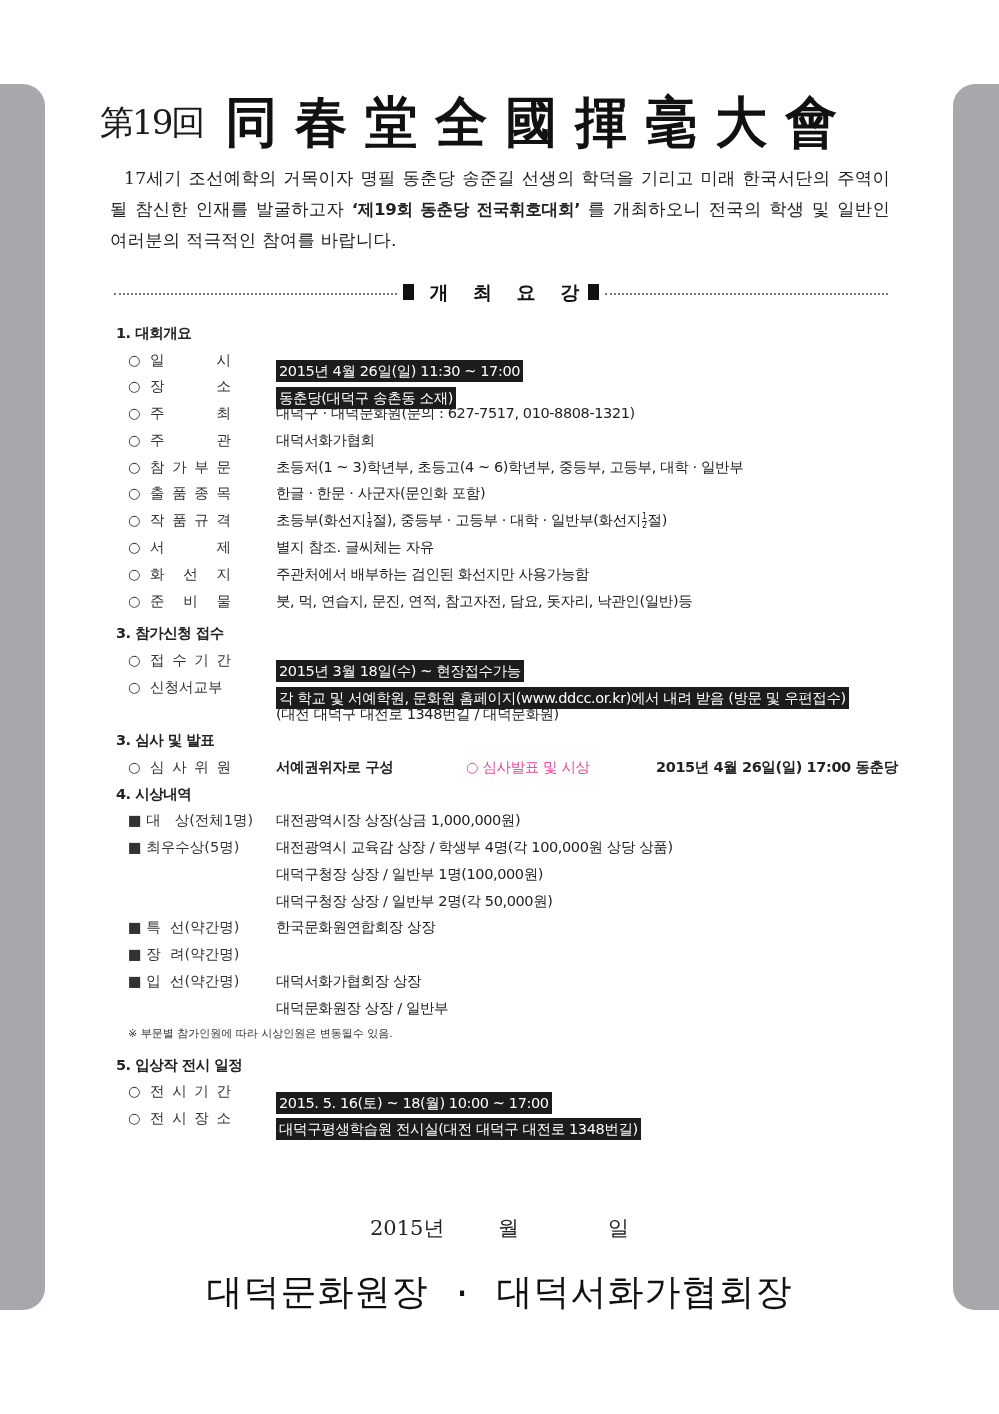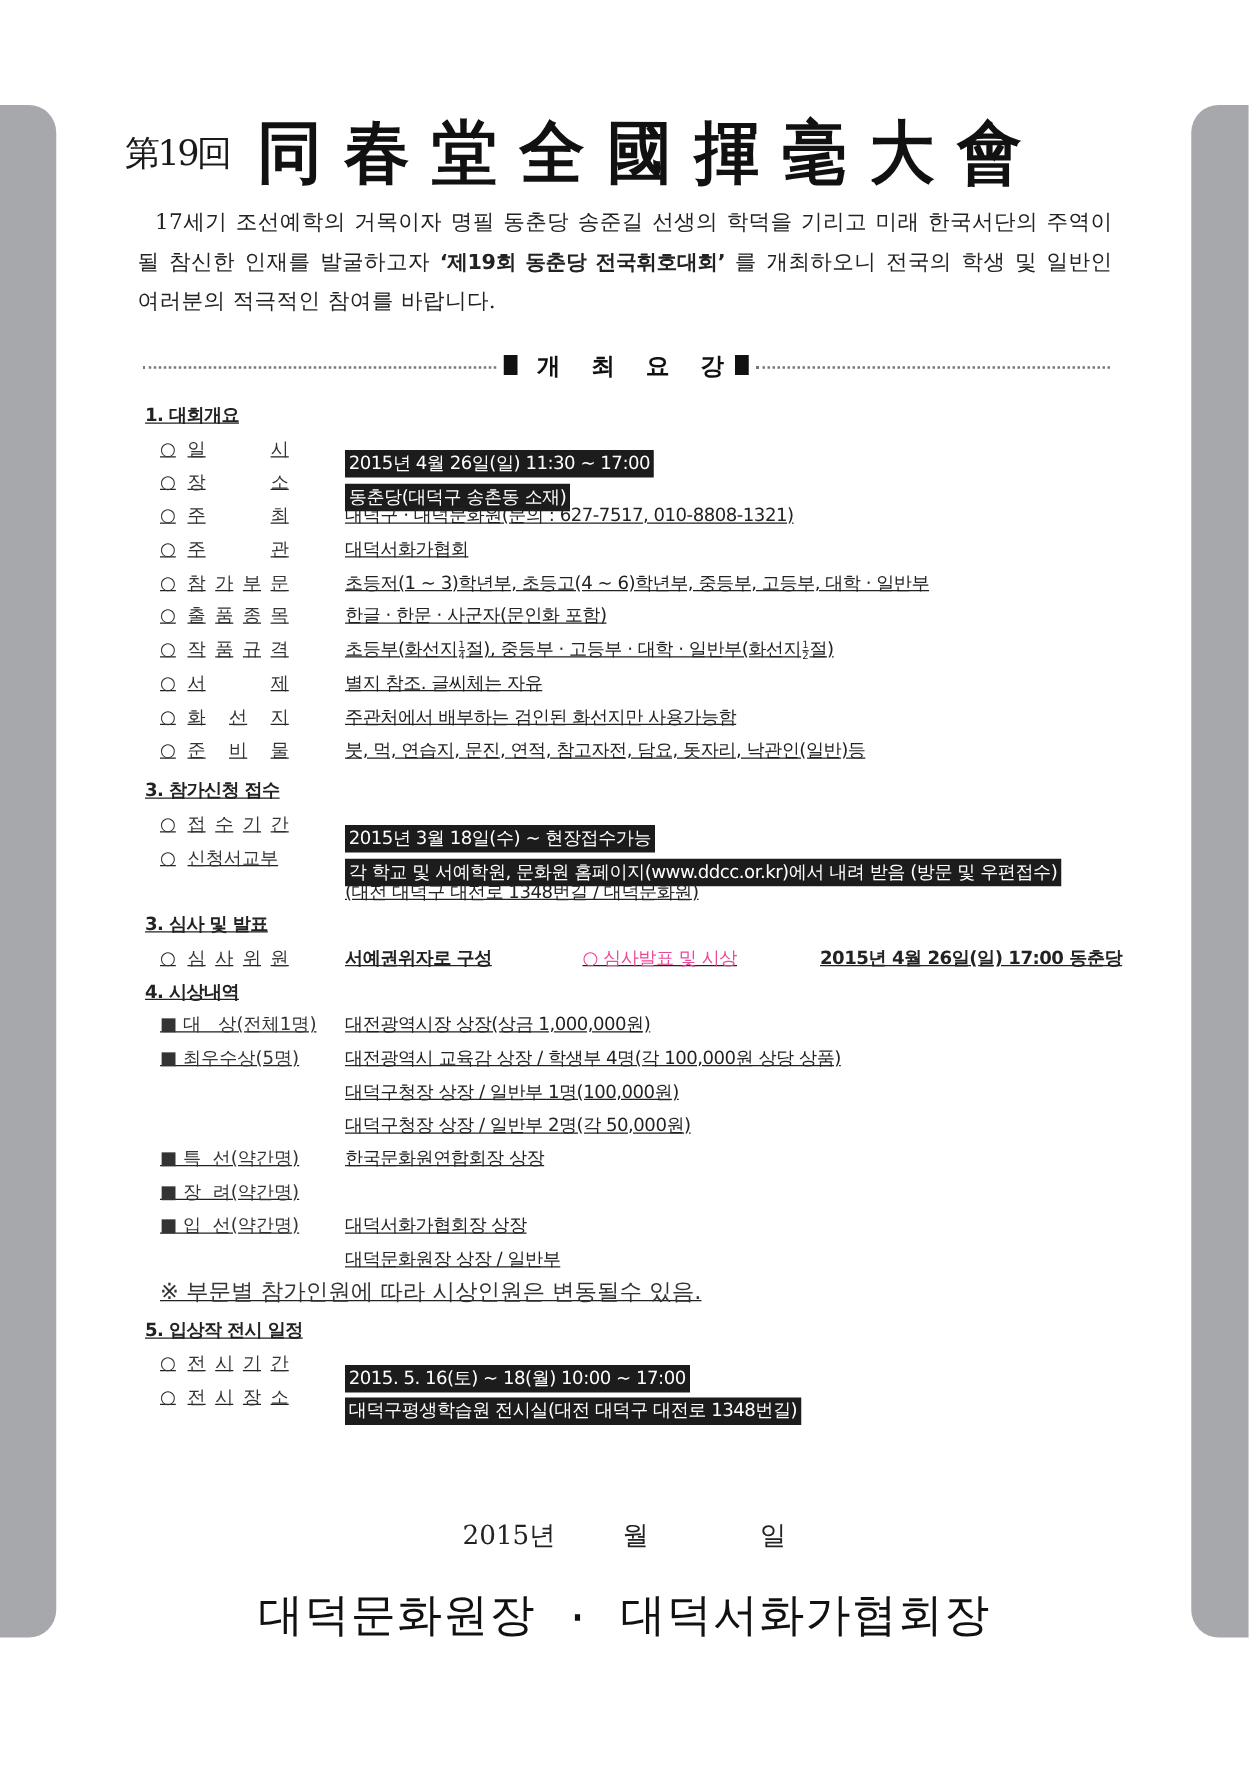--- a/index.html
+++ b/index.html
@@ -6,47 +6,47 @@
   body {
     width: 999px; height: 1414px; position: relative; overflow: hidden;
     background: #ffffff; color: #1a1a1a;
     font-family: "DejaVu Sans", "Liberation Sans", sans-serif;
   }
   .side-bar { position: absolute; background: #a7a8ac; }
   .side-left { left: 0; top: 84px; width: 45px; height: 1226px; border-radius: 0 22px 22px 0; }
   .side-right { right: 0; top: 84px; width: 46px; height: 1226px; border-radius: 22px 0 0 22px; }
 
   .title-row { position: absolute; left: 100px; top: 88px; width: 830px; height: 70px; display: flex; align-items: center; }
-  .title-prefix { font-family: "DejaVu Serif", "Liberation Serif", serif; font-size: 28px; letter-spacing: -2px; color: #1a1a1a; }
+  .title-prefix { font-family: "DejaVu Serif", "Liberation Serif", serif; font-size: 34px; letter-spacing: -2px; color: #1a1a1a; }
   .title-main { margin-left: 22px; font-family: "DejaVu Serif", "Liberation Serif", serif; font-weight: bold; font-size: 52px; letter-spacing: 18px; color: #111; transform: scaleY(1.05); }
 
   .intro { position: absolute; left: 110px; top: 163px; width: 780px; font-family: "DejaVu Serif", "Liberation Serif", serif; font-size: 17.3px; line-height: 31px; color: #222; text-align: justify; letter-spacing: 0.3px; }
   .intro .indent { display: inline-block; width: 14px; }
   .intro b { font-family: "DejaVu Sans", sans-serif; font-size: 16.6px; letter-spacing: -0.3px; }
 
   .section-divider { position: absolute; left: 114px; top: 281px; width: 774px; height: 24px; display: flex; align-items: center; }
   .dots { flex: 1; border-top: 2px dotted #777; height: 0; margin-top: 2px; }
   .divider-label { padding: 0 6px; font-size: 19px; font-weight: bold; letter-spacing: 9px; color: #111; white-space: nowrap; }
   .sq { display: inline-block; width: 11px; height: 16px; background: #111; vertical-align: -1px; }
 
-  .doc-body { position: absolute; left: 116px; top: 320px; width: 790px; font-size: 14.5px; color: #222; text-decoration: underline; }
+  .doc-body { position: absolute; left: 116px; top: 320px; width: 790px; font-size: 14.5px; color: #222; }
   .sec-title { height: 26.5px; line-height: 26.5px; font-weight: bold; font-size: 14.5px; letter-spacing: -0.5px; }
   .row { display: flex; height: 26.8px; line-height: 26.8px; align-items: center; white-space: nowrap; }
   .lbl { width: 160px; padding-left: 12px; box-sizing: border-box; display: flex; color: #333; }
   .lbl .circ { width: 22px; }
   .lbl .txt { flex: 1; display: flex; justify-content: space-between; padding-right: 45px; }
   .lbl .txt span { display: inline-block; }
   .val { letter-spacing: -0.4px; }
   .hl { background: #1c1c1c; color: #fff; padding: 0 3px; line-height: 22px; display: inline-block; margin-top: 25px; }
   .bold { font-weight: bold; }
   .frac { display: inline-flex; flex-direction: column; font-size: 8px; line-height: 8px; vertical-align: middle; text-align: center; margin: 0 1px; }
   .frac .num { border-bottom: 1px solid #333; }
 
   .award-lbl { width: 160px; padding-left: 12px; box-sizing: border-box; color: #333; white-space: pre; }
-  .note { height: 24px; line-height: 24px; font-size: 18px; padding-left: 12px; color: #333; }
+  .note { height: 24px; line-height: 24px; font-size: 11px; padding-left: 12px; color: #333; }
   .spacer { height: 6px; }
 
   .date-line { position: absolute; top: 1208px; left: 0; width: 801px; height: 40px; font-family: "DejaVu Serif", "Liberation Serif", serif; font-size: 21px; color: #222; }
   .date-line span { position: absolute; top: 6px; }
   .signature { position: absolute; top: 1268px; left: 0; width: 999px; text-align: center; font-family: Liberation Mono, monospace; font-size: 36px; letter-spacing: 1px; color: #111; }
 </style>
 </head>
 <body>
 
 <div class="side-bar side-left"></div>

